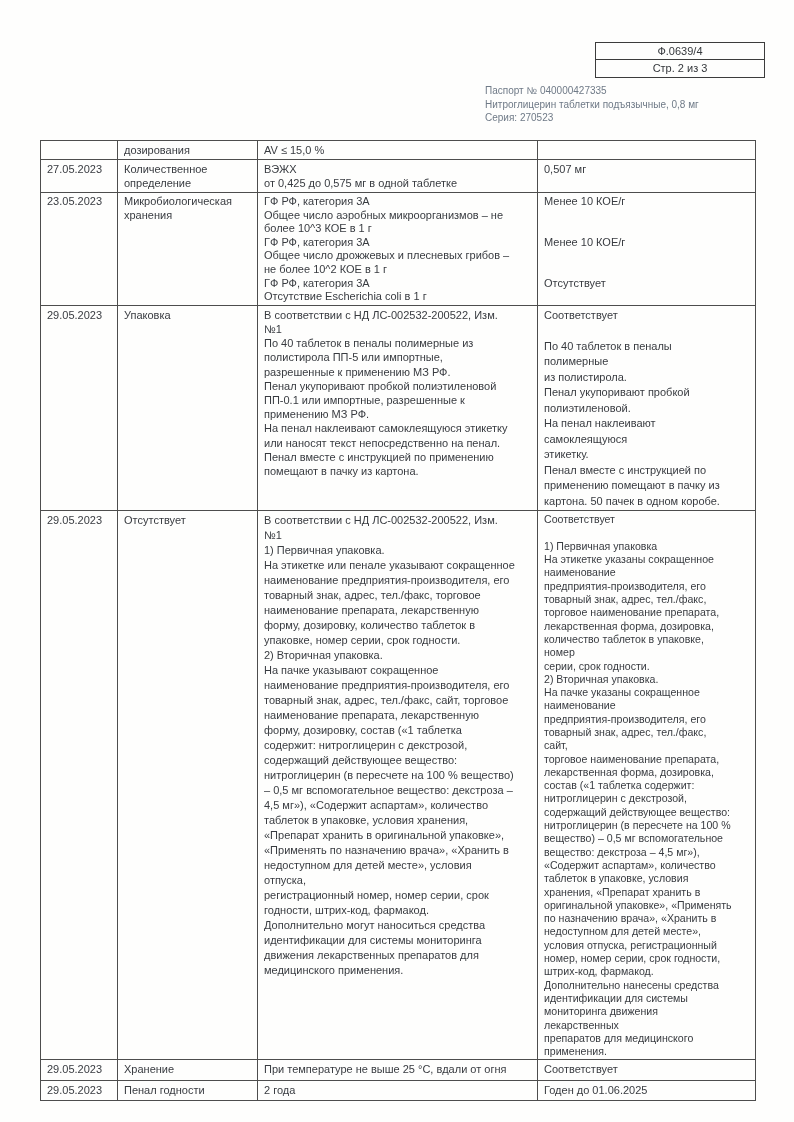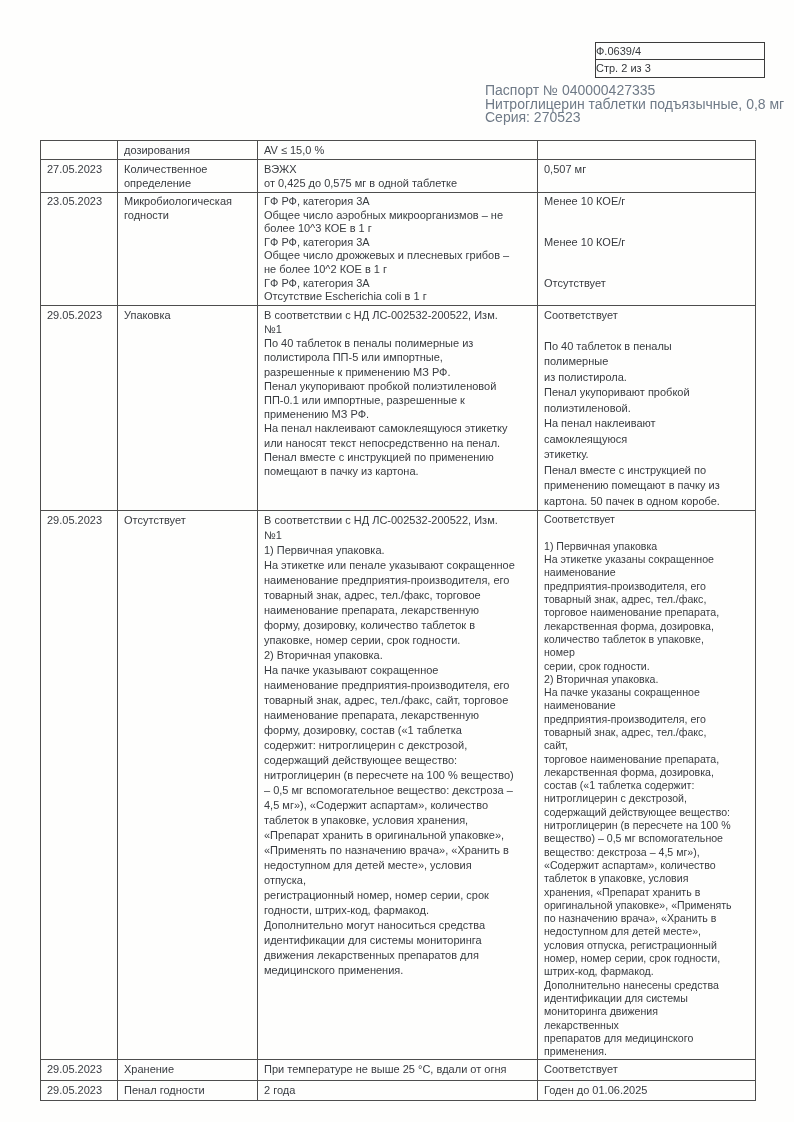--- a/index.html
+++ b/index.html
@@ -19,29 +19,30 @@
     left: 595px;
     top: 42px;
     width: 170px;
     border: 1.5px solid #3c3c3c;
   }
   .ref-cell {
     height: 17px;
     border-bottom: 1px solid #3c3c3c;
     font-size: 11px;
     line-height: 17px;
+    text-align: center;
     color: #34373b;
   }
   .ref-cell:last-child { border-bottom: none; }
   
   .doc-info {
     position: absolute;
     left: 485px;
     top: 84px;
-    font-size: 14px;
+    font-size: 10px;
     line-height: 13.5px;
     color: #6f7a87;
     white-space: nowrap;
   }
   
   .qc-table {
     position: absolute;
     left: 40px;
     top: 140px;
     width: 715px;
@@ -107,21 +108,21 @@
           <td class="cell-date">27.05.2023</td>
           <td class="cell-param">Количественное
 определение</td>
           <td class="cell-req">ВЭЖХ
 от 0,425 до 0,575 мг в одной таблетке</td>
           <td class="cell-res">0,507 мг</td>
         </tr>
         <tr data-row-id="micro">
           <td class="cell-date">23.05.2023</td>
           <td class="cell-param">Микробиологическая
-годности</td>
+хранения</td>
           <td class="cell-req">ГФ РФ, категория 3А
 Общее число аэробных микроорганизмов – не
 более 10^3 КОЕ в 1 г
 ГФ РФ, категория 3А
 Общее число дрожжевых и плесневых грибов –
 не более 10^2 КОЕ в 1 г
 ГФ РФ, категория 3А
 Отсутствие Escherichia coli  в 1 г</td>
           <td class="cell-res">Менее 10 КОЕ/г
 

